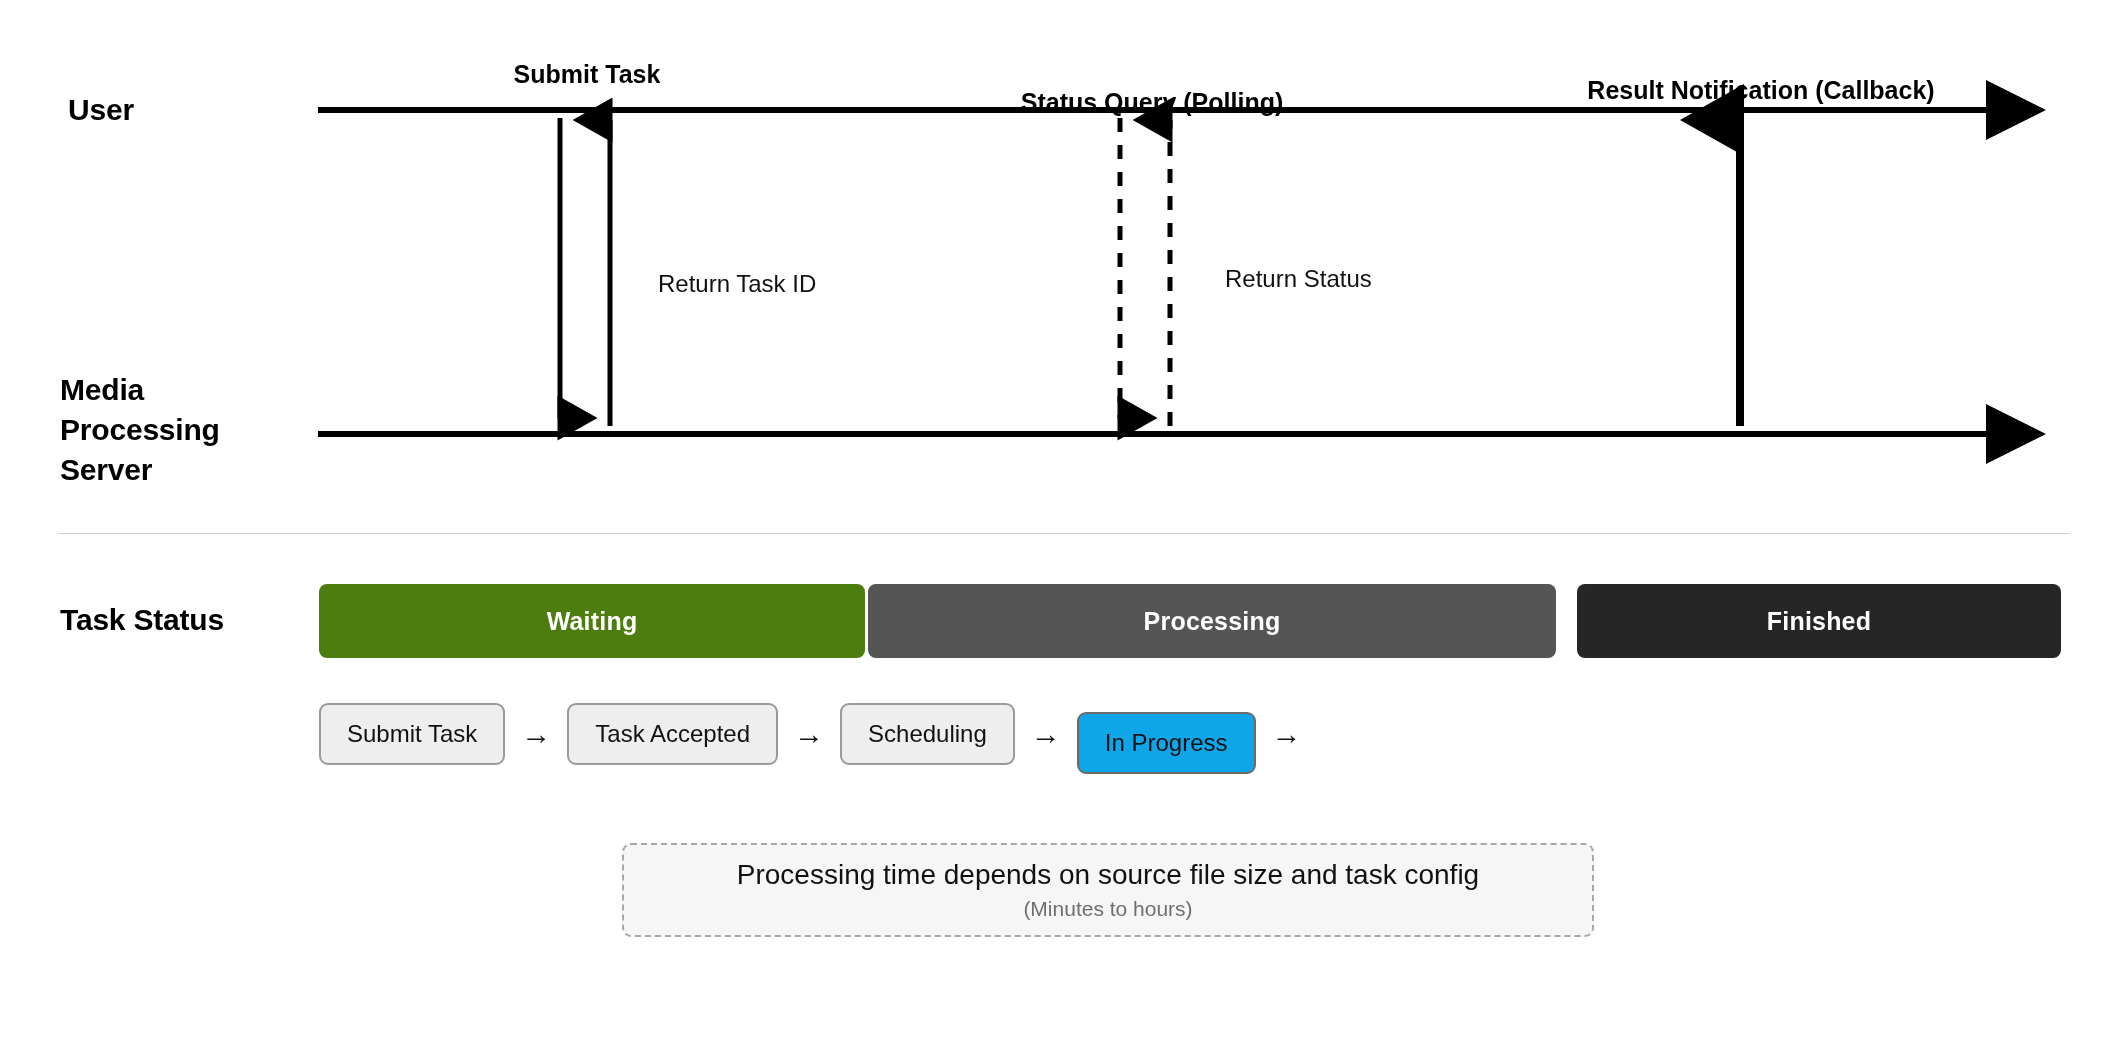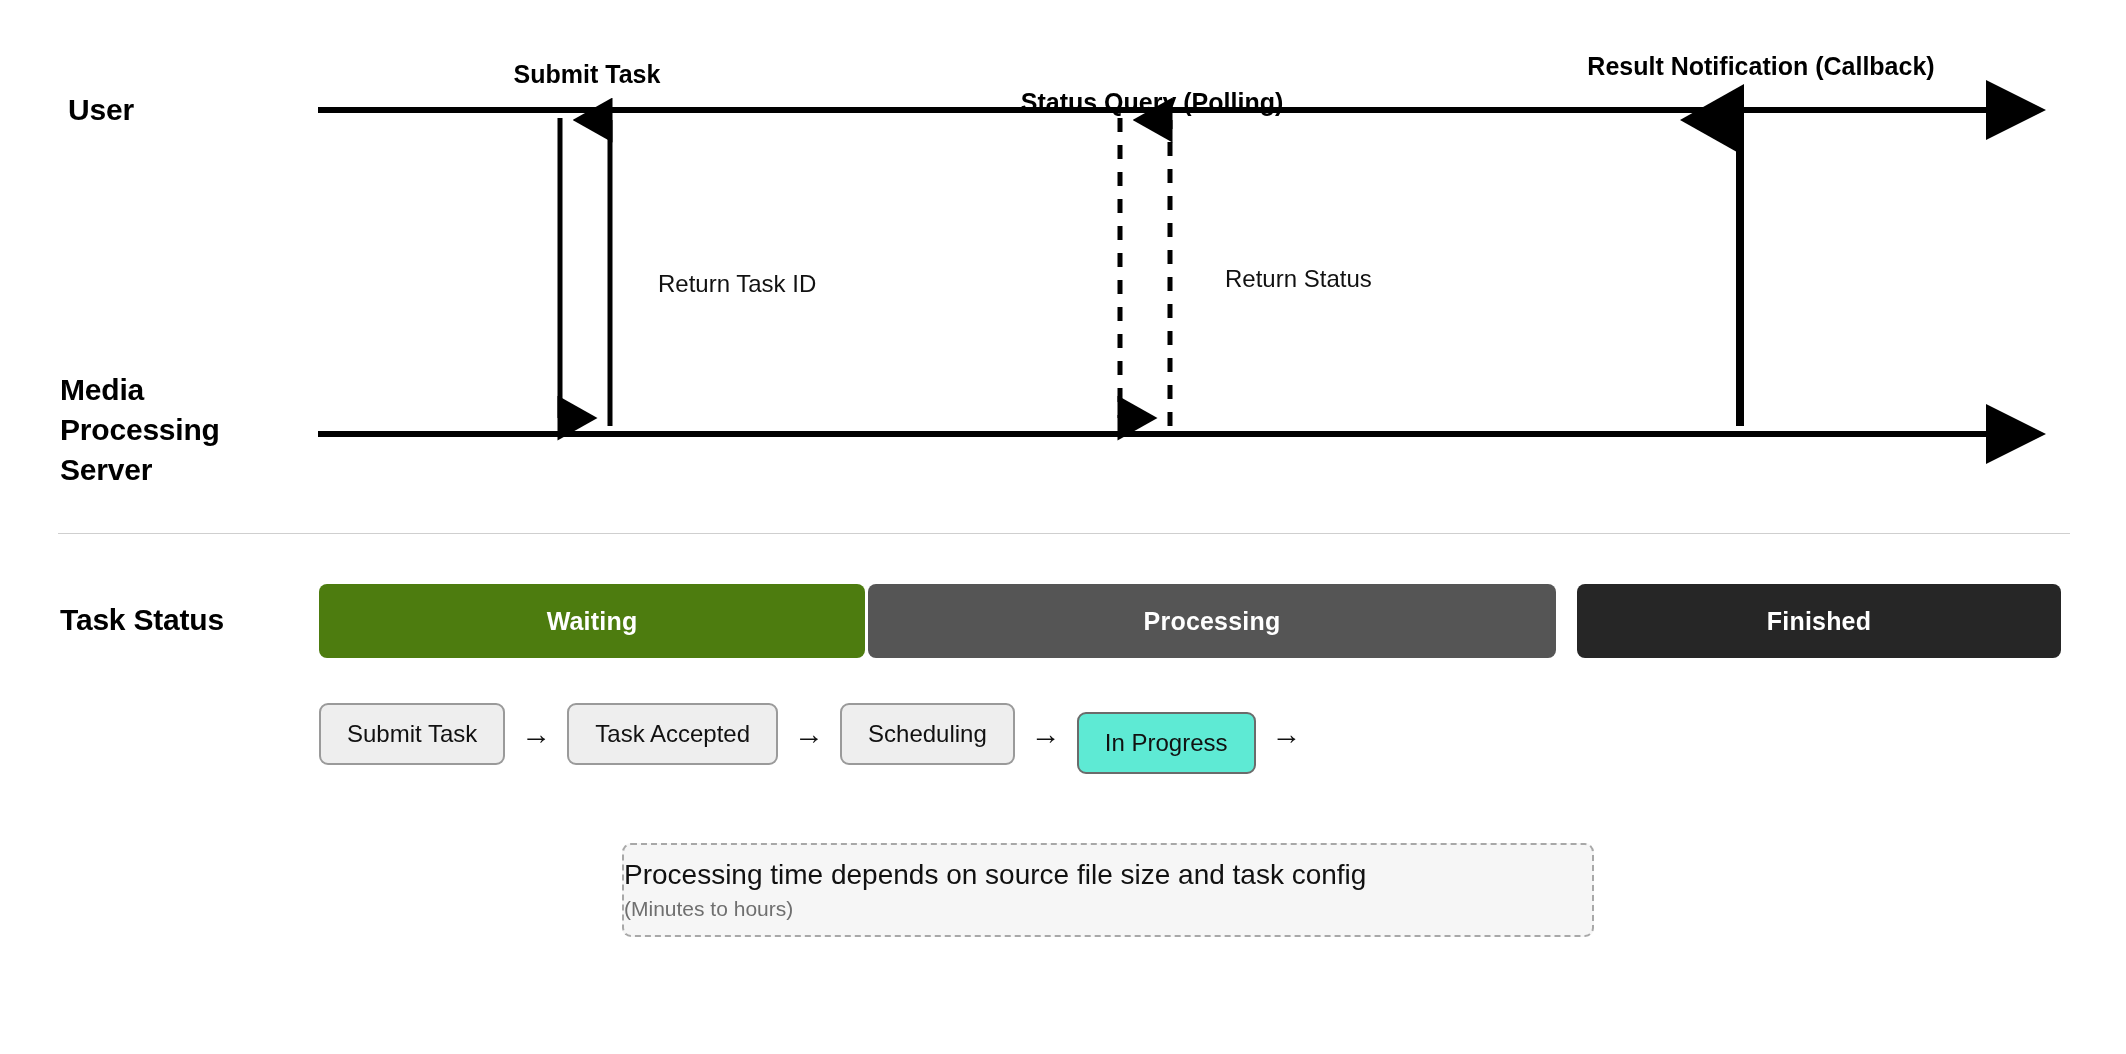--- a/index.html
+++ b/index.html
@@ -49,21 +49,21 @@
     position: absolute;
     font-weight: bold;
     font-size: 25px;
     text-align: center;
     transform: translateX(-50%);
     white-space: nowrap;
     color: #000;
   }
   #cap-submit   { left: 587px;  top: 60px; }
   #cap-poll     { left: 1152px; top: 60px; margin-top: 28px; }
-  #cap-callback { left: 1761px; top: 52px; text-align: center; }
+  #cap-callback { left: 1761px; top: 76px; text-align: center; }
 
   .msg-inline-label {
     position: absolute;
     font-size: 24px;
     color: #111;
     white-space: nowrap;
   }
   #lbl-return-task { left: 658px;  top: 270px; }
   #lbl-return-stat { left: 1225px; top: 265px; }
 
@@ -117,21 +117,21 @@
     align-items: center;
     justify-content: center;
     border-radius: 9px;
     background: #eeeeee;
     border: 2px solid #9a9a9a;
     font-size: 24px;
     color: #111;
     padding: 0 26px;
     white-space: nowrap;
   }
-  .chip.strong  { border-color: #6b6b6b; background: #5eead4; margin-top: 18px; }
+  .chip.strong  { border-color: #6b6b6b; background: #0ea5e9; margin-top: 18px; }
   .chip.stronger{ border-color: #333333; background: #dedede; border-width: 3px; }
 
   .chip-arrow {
     width: 62px;
     text-align: center;
     font-size: 30px;
     color: #111;
     line-height: 1;
   }
 
@@ -141,21 +141,21 @@
     left: 622px;
     top: 843px;
     width: 972px;
     height: 94px;
     box-sizing: border-box;
     border: 2px dashed #a8a8a8;
     border-radius: 9px;
     background: #f6f6f6;
     display: flex;
     flex-direction: column;
-    align-items: flex-start;
+    align-items: center;
     justify-content: center;
     gap: 6px;
   }
   #note-main {
     font-size: 28px;
     color: #111;
     white-space: nowrap;
   }
   #note-sub {
     font-size: 21px;

